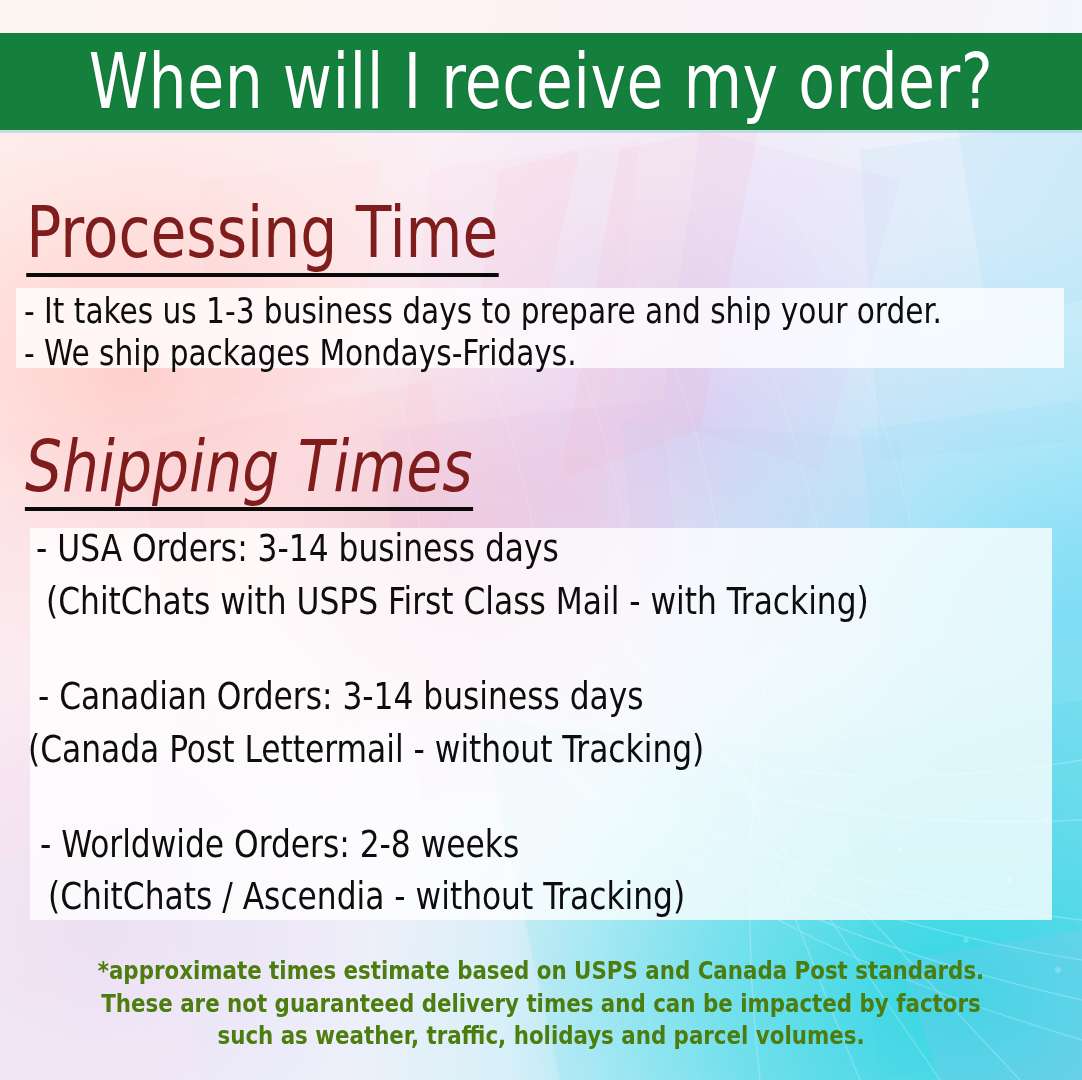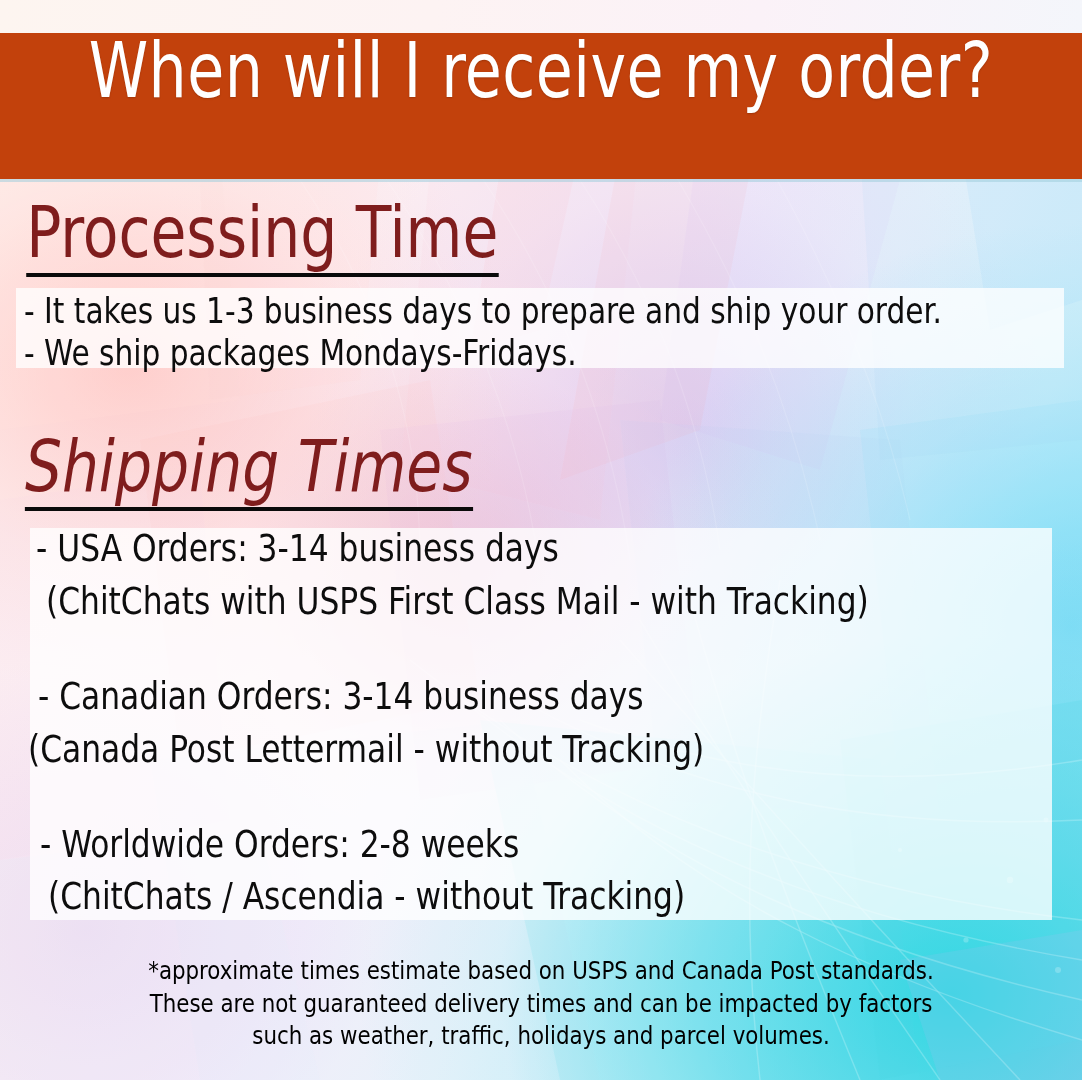--- a/index.html
+++ b/index.html
@@ -47,23 +47,24 @@
   .top-strip {
     position: absolute;
     left: 0; top: 0;
     width: 1082px; height: 33px;
     background: linear-gradient(100deg,#fdf5f0 0%, #fdf3f3 40%, #fbf2f8 70%, #f4f6fb 100%);
   }
 
   .header-band {
     position: absolute;
     left: 0; top: 33px;
-    width: 1082px; height: 146px;
-    background: #c2410c;
+    width: 1082px; height: 97px;
+    background: #15803d;
     display: flex;
+    align-items: center;
     justify-content: center;
   }
   .header-band::after {
     content: "";
     position: absolute;
     left: 0; bottom: -3px;
     width: 100%; height: 3px;
     background: rgba(160,205,220,0.55);
   }
 
@@ -152,24 +153,24 @@
   #can-line-2  { left: 28px; top: 731px; }
   #wwd-line-1  { left: 40px; top: 826px; }
   #wwd-line-2  { left: 48px; top: 878px; }
 
   
   .footnote {
     position: absolute;
     left: 0; top: 955px;
     width: 1082px;
     text-align: center;
-    color: #000000;
+    color: #4d7c0f;
     font-family: "DejaVu Sans Condensed", "Liberation Sans Narrow", "Liberation Sans", sans-serif;
     font-size: 25px;
-    font-weight: 400;
+    font-weight: 700;
     line-height: 1.30;
   }
   .footnote div {
     display: block;
     transform: scaleX(0.95);
     white-space: nowrap;
   }
 </style>
 </head>
 <body>

